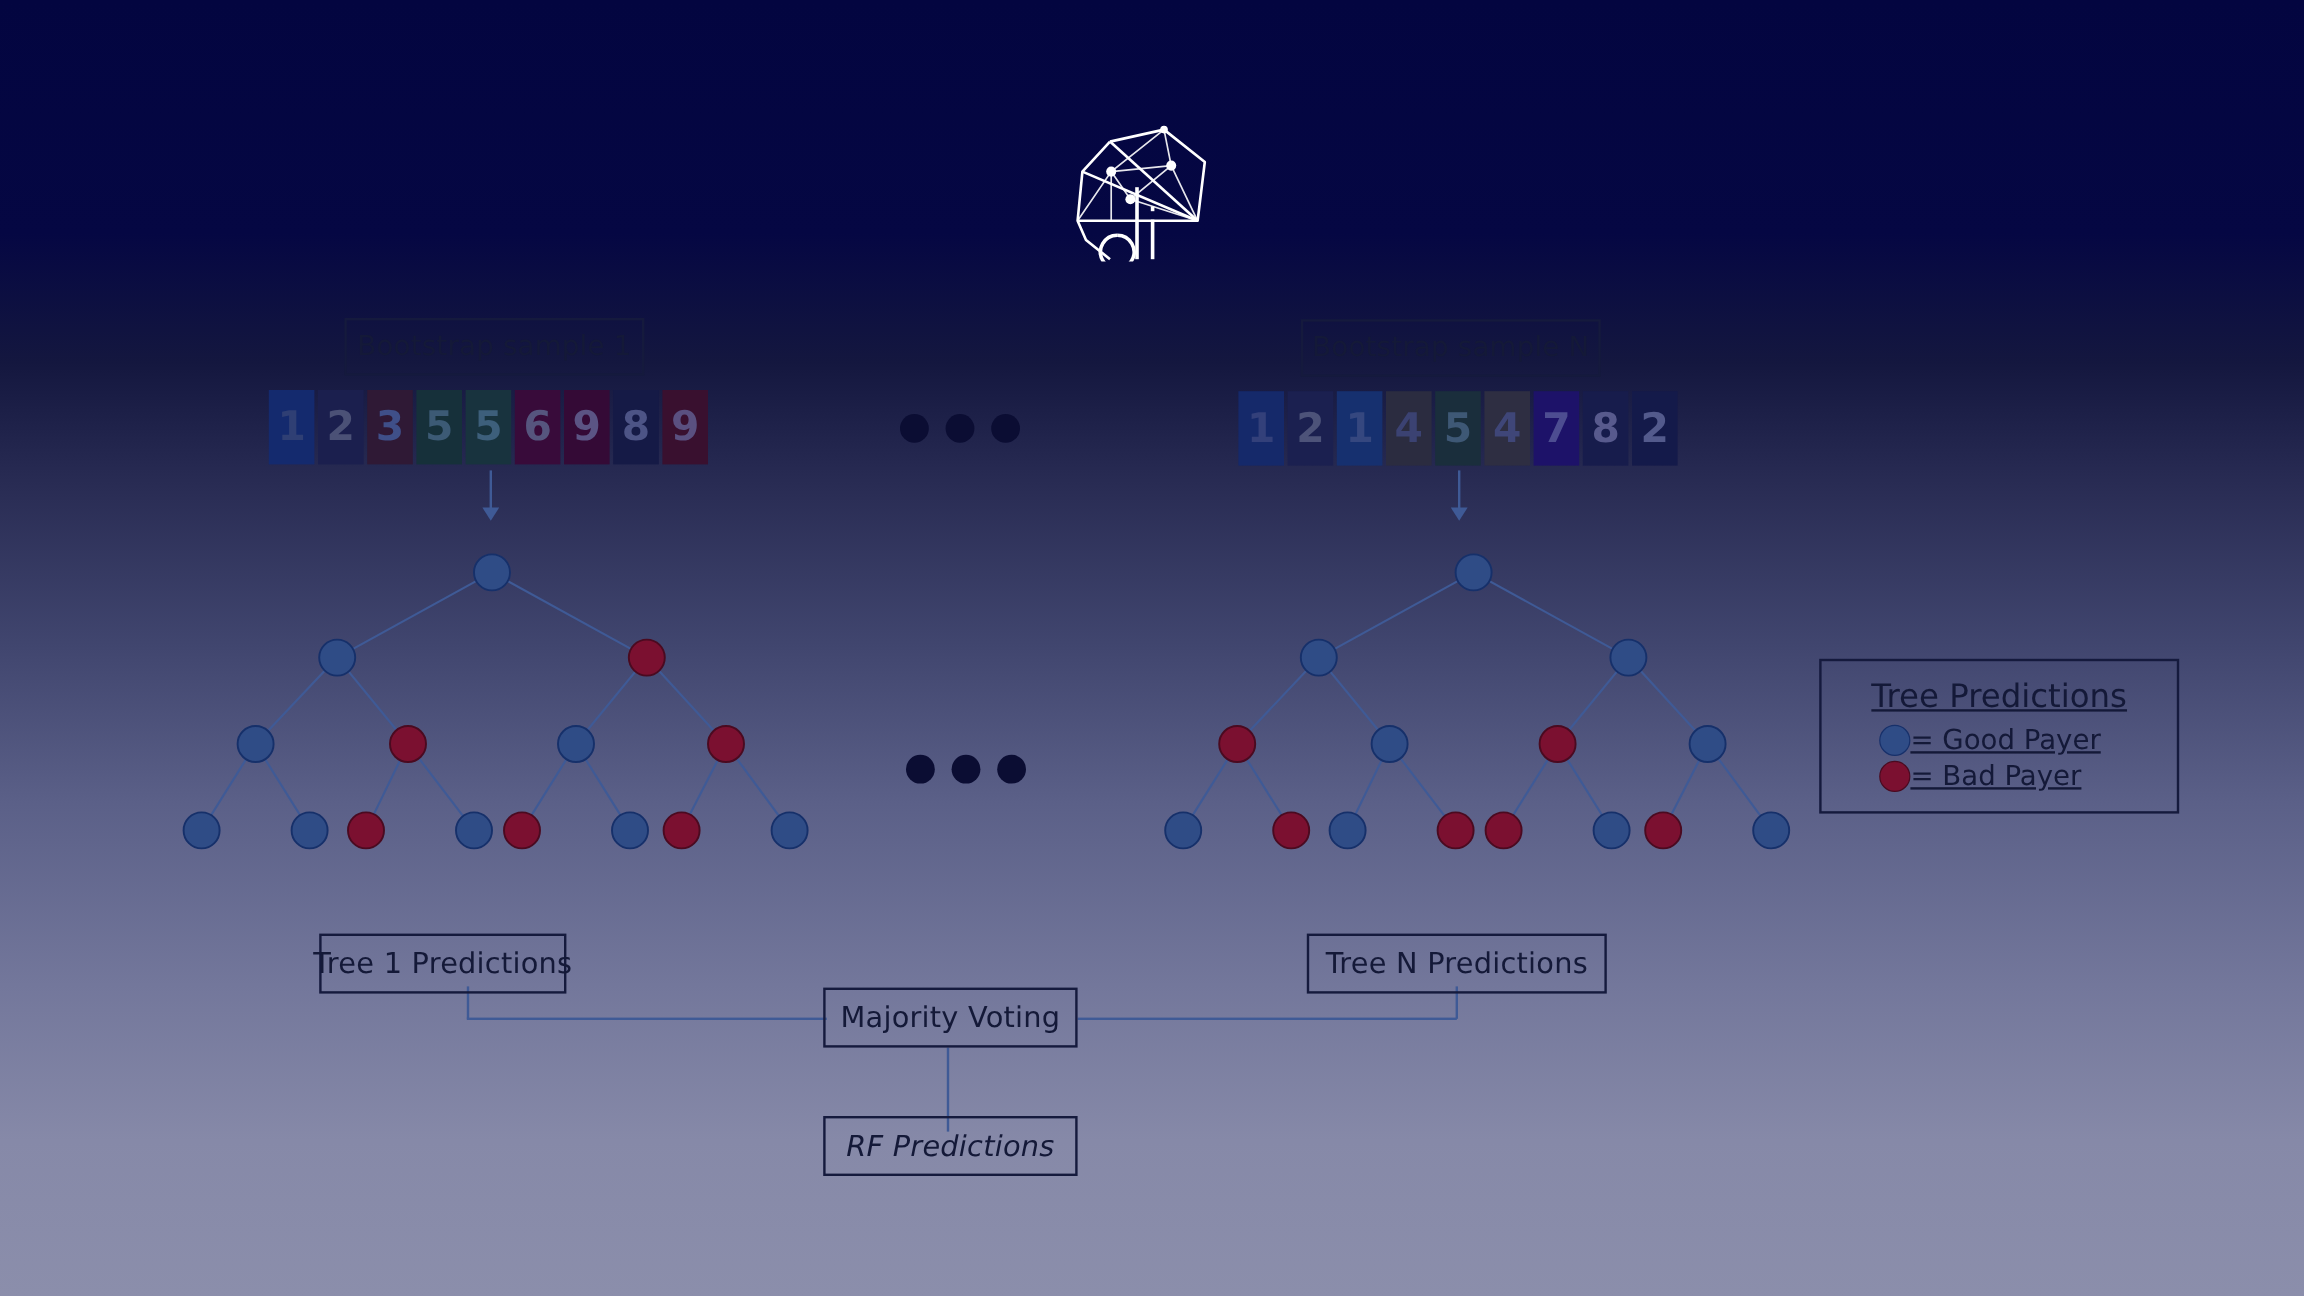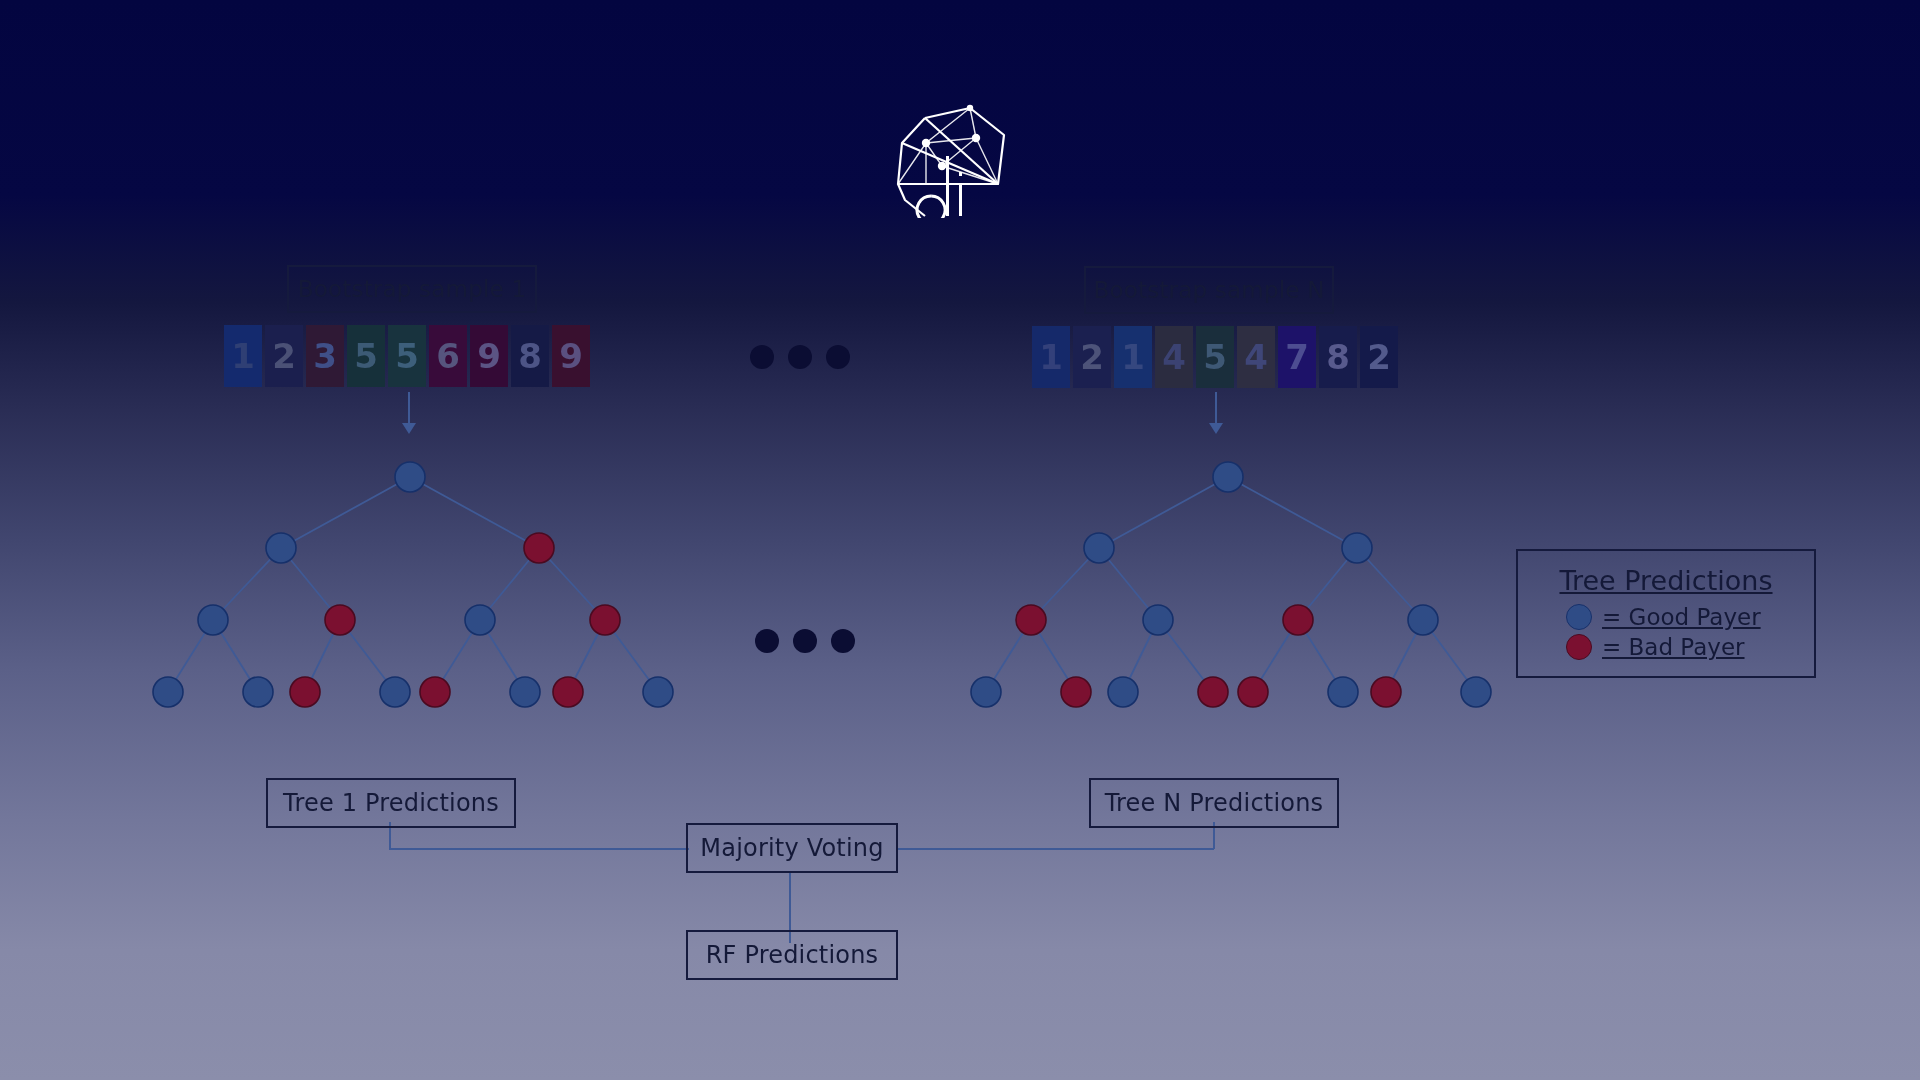--- a/index.html
+++ b/index.html
@@ -64,21 +64,21 @@
   svg.tree { overflow:visible; }
   .edge { stroke:#3f5a96; stroke-width:1.8; fill:none; }
 
   
   .legend {
     border:2px solid #151a3d;
     padding:14px 20px 16px 20px;
     color:#141938;
   }
   .legend-title { font-size:27px; text-align:center; margin-bottom:8px; white-space:nowrap;}
-  .legend-row { display:flex; align-items:flex-end; gap:10px; font-size:23px; margin-top:4px; padding-left:28px;}
+  .legend-row { display:flex; align-items:flex-end; font-size:23px; margin-top:4px; padding-left:28px;}
   .legend-dot { width:26px; height:26px; border-radius:50%; flex:0 0 auto; }
   .dot-good { background:#2f4c86; border:1.5px solid #17306a; }
   .dot-bad  { background:#7b1030; border:1.5px solid #4a0a20; }
 
   
   .conn { background:#3f5a96; position:absolute; }
 </style>
 </head>
 <body>
 
@@ -240,21 +240,21 @@
   </div>
 
   <div class="abs conn" style="left:389px; top:822px; width:1.5px; height:27px;"></div>
   <div class="abs conn" style="left:389px; top:848px; width:300px; height:1.5px;"></div>
 
   <div class="abs conn" style="left:1213px; top:822px; width:1.5px; height:27px;"></div>
   <div class="abs conn" style="left:898px; top:848px; width:316px; height:1.5px;"></div>
 
   <div class="abs conn" style="left:789px; top:873px; width:1.5px; height:70px;"></div>
 
-  <div class="abs boxlabel pred-label" style="left:266px; top:778px; width:250px;">Tree 1 Predictions</div>
+  <div class="abs boxlabel pred-label" style="left:266px; top:778px; width:206px;">Tree 1 Predictions</div>
 
   <div class="abs boxlabel pred-label" style="left:686px; top:823px; width:212px;">Majority Voting</div>
 
   <div class="abs boxlabel pred-label" style="left:1089px; top:778px; width:250px;">Tree N Predictions</div>
 
-  <div class="abs boxlabel pred-label" style="left:686px; top:930px; width:212px;">RF Predictions</div>
+  <div class="abs boxlabel pred-label" style="left:686px; top:930px; width:212px;font-style:italic;">RF Predictions</div>
 
 </div>
 
 </body></html>

